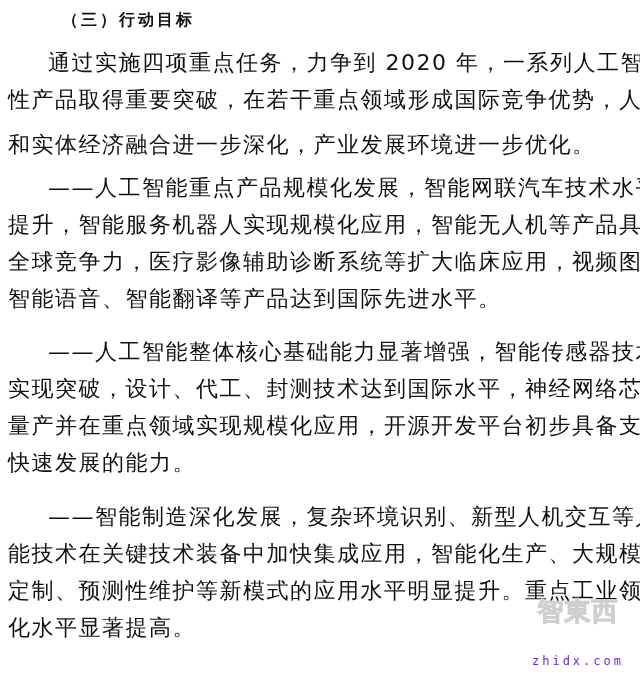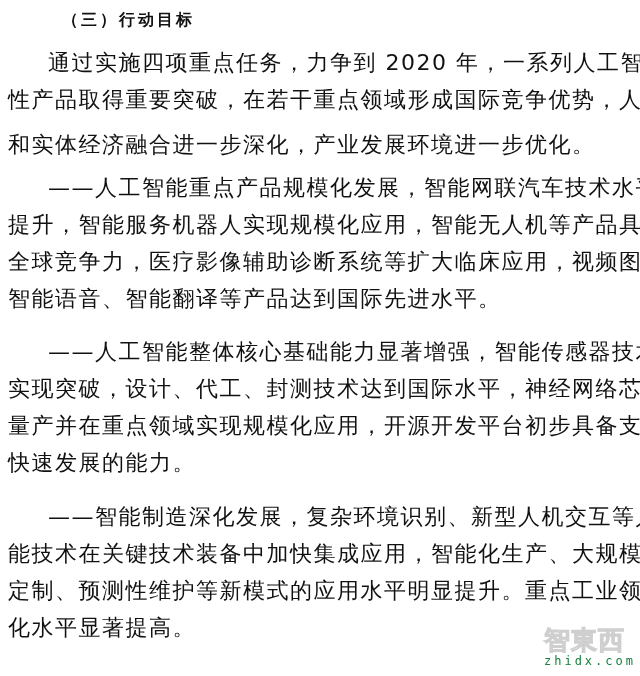--- a/index.html
+++ b/index.html
@@ -2,24 +2,24 @@
 <html><head>
 <meta charset="utf-8">
 <style>
   html, body { margin: 0; padding: 0; background: #ffffff; }
   body { width: 640px; height: 676px; position: relative; overflow: hidden;
          font-family: "DejaVu Sans", "Liberation Sans", sans-serif; color: #111111; }
   .line { position: absolute; left: 8px; white-space: nowrap; font-size: 22px; line-height: 26px;
           letter-spacing: 1.5px; }
   .heading { font-weight: bold; left: 62px; font-size: 16px; letter-spacing: 3px; }
   .indent { left: 48px; }
-  .watermark { position: absolute; right: 4px; bottom: 8px; color: #d4d4d4; }
+  .watermark { position: absolute; right: 16px; bottom: 8px; text-align: center; color: #d4d4d4; }
   .watermark .wm-cn { font-size: 26px; font-weight: bold; letter-spacing: 1px; line-height: 28px;
                       -webkit-text-stroke: 1px #cfcfcf; color: #ffffff; }
-  .watermark .wm-url { font-size: 12px; letter-spacing: 3px; color: #15803d; font-family: "DejaVu Sans Mono", monospace; }
+  .watermark .wm-url { font-size: 12px; letter-spacing: 3px; color: #6d28d9; font-family: "DejaVu Sans Mono", monospace; margin-top: 29px; }
 </style>
 </head>
 <body>
 
 <div>
   <div class="line heading" style="top:7px;">（三）行动目标</div>
 
   <div>
     <div class="line indent" style="top:50px;">通过实施四项重点任务，力争到 2020 年，一系列人工智能标志</div>
     <div class="line" style="top:87px;">性产品取得重要突破，在若干重点领域形成国际竞争优势，人工智能</div>

